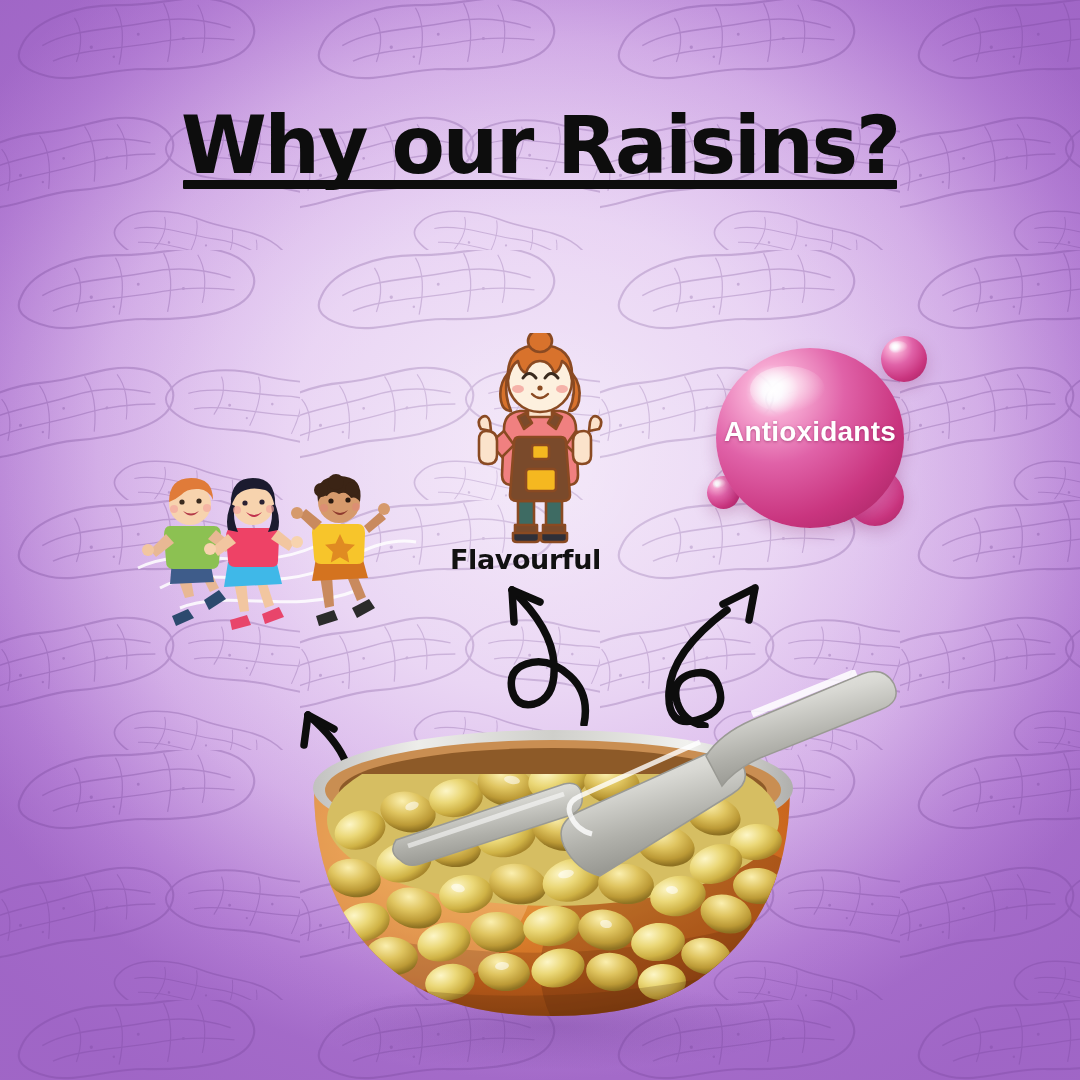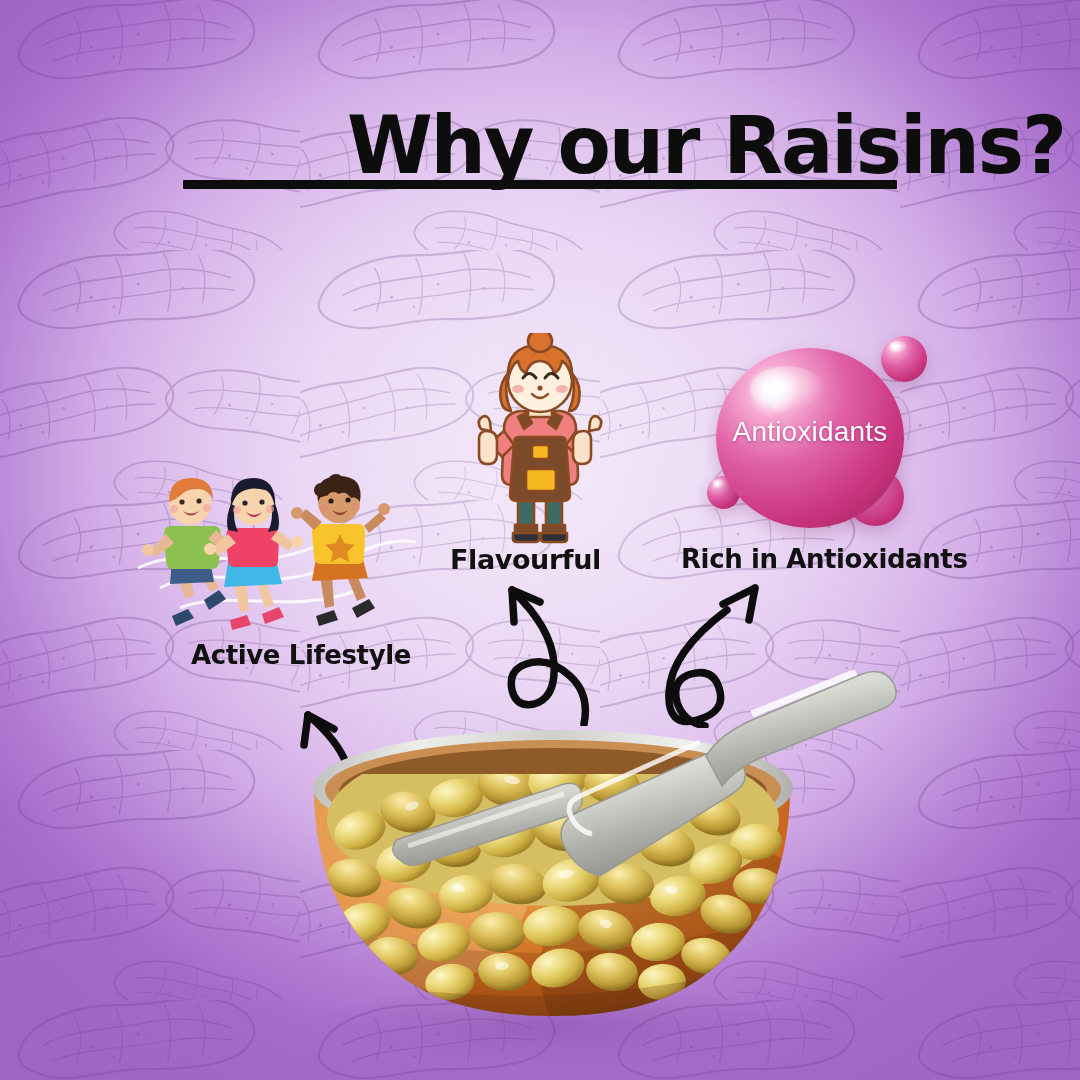--- a/index.html
+++ b/index.html
@@ -14,21 +14,21 @@
     background:
       radial-gradient(ellipse 62% 58% at 50% 42%, #EFE0F7 0%, #E6CEF2 38%, #D4AEE8 66%, #B681D6 88%, #A870CC 100%);
   }
   
   .bg-pattern{position:absolute;inset:0;opacity:.30;pointer-events:none;}
   .bg-vignette{
     position:absolute;inset:0;pointer-events:none;
     background:radial-gradient(ellipse 70% 66% at 50% 44%, rgba(255,255,255,.30) 0%, rgba(255,255,255,.10) 45%, rgba(150,90,190,.10) 72%, rgba(140,78,184,.30) 100%);
   }
   
-  .title-wrap{position:absolute;left:0;right:0;top:104px;text-align:right;}
+  .title-wrap{position:absolute;left:0;right:0;top:104px;text-align:center;}
   .title{
     display:inline-block;
     font-family:"DejaVu Sans","Liberation Sans",sans-serif;
     font-weight:bold;font-size:81px;line-height:1.02;
     letter-spacing:-2.2px;color:#0d0d0d;
     transform:scaleX(.96);
   }
   .title-rule{
     position:absolute;left:50%;transform:translateX(-50%);
     top:180px;width:714px;height:9px;background:#0d0d0d;border-radius:1px;
@@ -58,21 +58,21 @@
     border-radius:50%;
     background:radial-gradient(ellipse at 40% 40%, rgba(255,255,255,.85) 0%, rgba(255,255,255,0) 72%);
     pointer-events:none;
   }
   .sphere-main{left:26px;top:28px;width:188px;height:180px;}
   .sphere-tr{left:191px;top:16px;width:46px;height:46px;}
   .sphere-bl{left:17px;top:156px;width:33px;height:33px;}
   .sphere-br{left:156px;top:148px;width:58px;height:58px;}
   .sphere-label{
     position:absolute;left:26px;top:96px;width:188px;text-align:center;
-    font-family:"Liberation Sans",sans-serif;font-size:28px;font-weight:normal;
+    font-family:"Liberation Sans",sans-serif;font-size:28px;font-weight:bold;
     color:#ffffff;letter-spacing:.2px;
     text-shadow:0 1px 3px rgba(130,20,80,.55);
     z-index:3;
   }
 </style>
 </head>
 <body>
 
 <div id="poster">
 
@@ -246,23 +246,21 @@
   <svg class="layer" style="left:488px;top:578px;width:140px;height:148px;" viewBox="0 0 140 148" aria-hidden="true">
     <path d="M96 146 q6 -30 -14 -48 q-22 -20 -44 -12 q-18 6 -14 26 q4 18 22 14 q22 -6 20 -40 q-2 -36 -42 -74" fill="none" stroke="#0d0d0d" stroke-width="7.5" stroke-linecap="round"></path>
     <path d="M24 12 l2 32 M24 12 l28 12" fill="none" stroke="#0d0d0d" stroke-width="7.5" stroke-linecap="round"></path>
   </svg>
 
   <svg class="layer" style="left:655px;top:578px;width:125px;height:150px;" viewBox="0 0 125 150" aria-hidden="true">
     <path d="M50 148 q-22 -4 -28 -24 q-6 -22 14 -28 q22 -6 28 14 q8 24 -22 32 q-30 8 -28 -28 q2 -40 58 -82" fill="none" stroke="#0d0d0d" stroke-width="7.5" stroke-linecap="round"></path>
     <path d="M100 10 l-32 16 M100 10 l-6 32" fill="none" stroke="#0d0d0d" stroke-width="7.5" stroke-linecap="round"></path>
   </svg>
 
-  <div class="caption cap-active">Active Lifestyle</div>
   <div class="caption cap-flavour">Flavourful</div>
-  <div class="caption cap-anti">Rich in Antioxidants</div>
 
   <svg class="layer" style="left:300px;top:670px;width:620px;height:400px;" viewBox="0 0 620 400" aria-hidden="true">
     <defs>
       <radialGradient id="bowlG" cx="40%" cy="26%" r="85%">
         <stop offset="0%" stop-color="#F2A860"></stop>
         <stop offset="38%" stop-color="#E08A33"></stop>
         <stop offset="72%" stop-color="#C9651D"></stop>
         <stop offset="100%" stop-color="#8D4212"></stop>
       </radialGradient>
       <linearGradient id="rimG" x1="0" y1="0" x2="1" y2="0">

